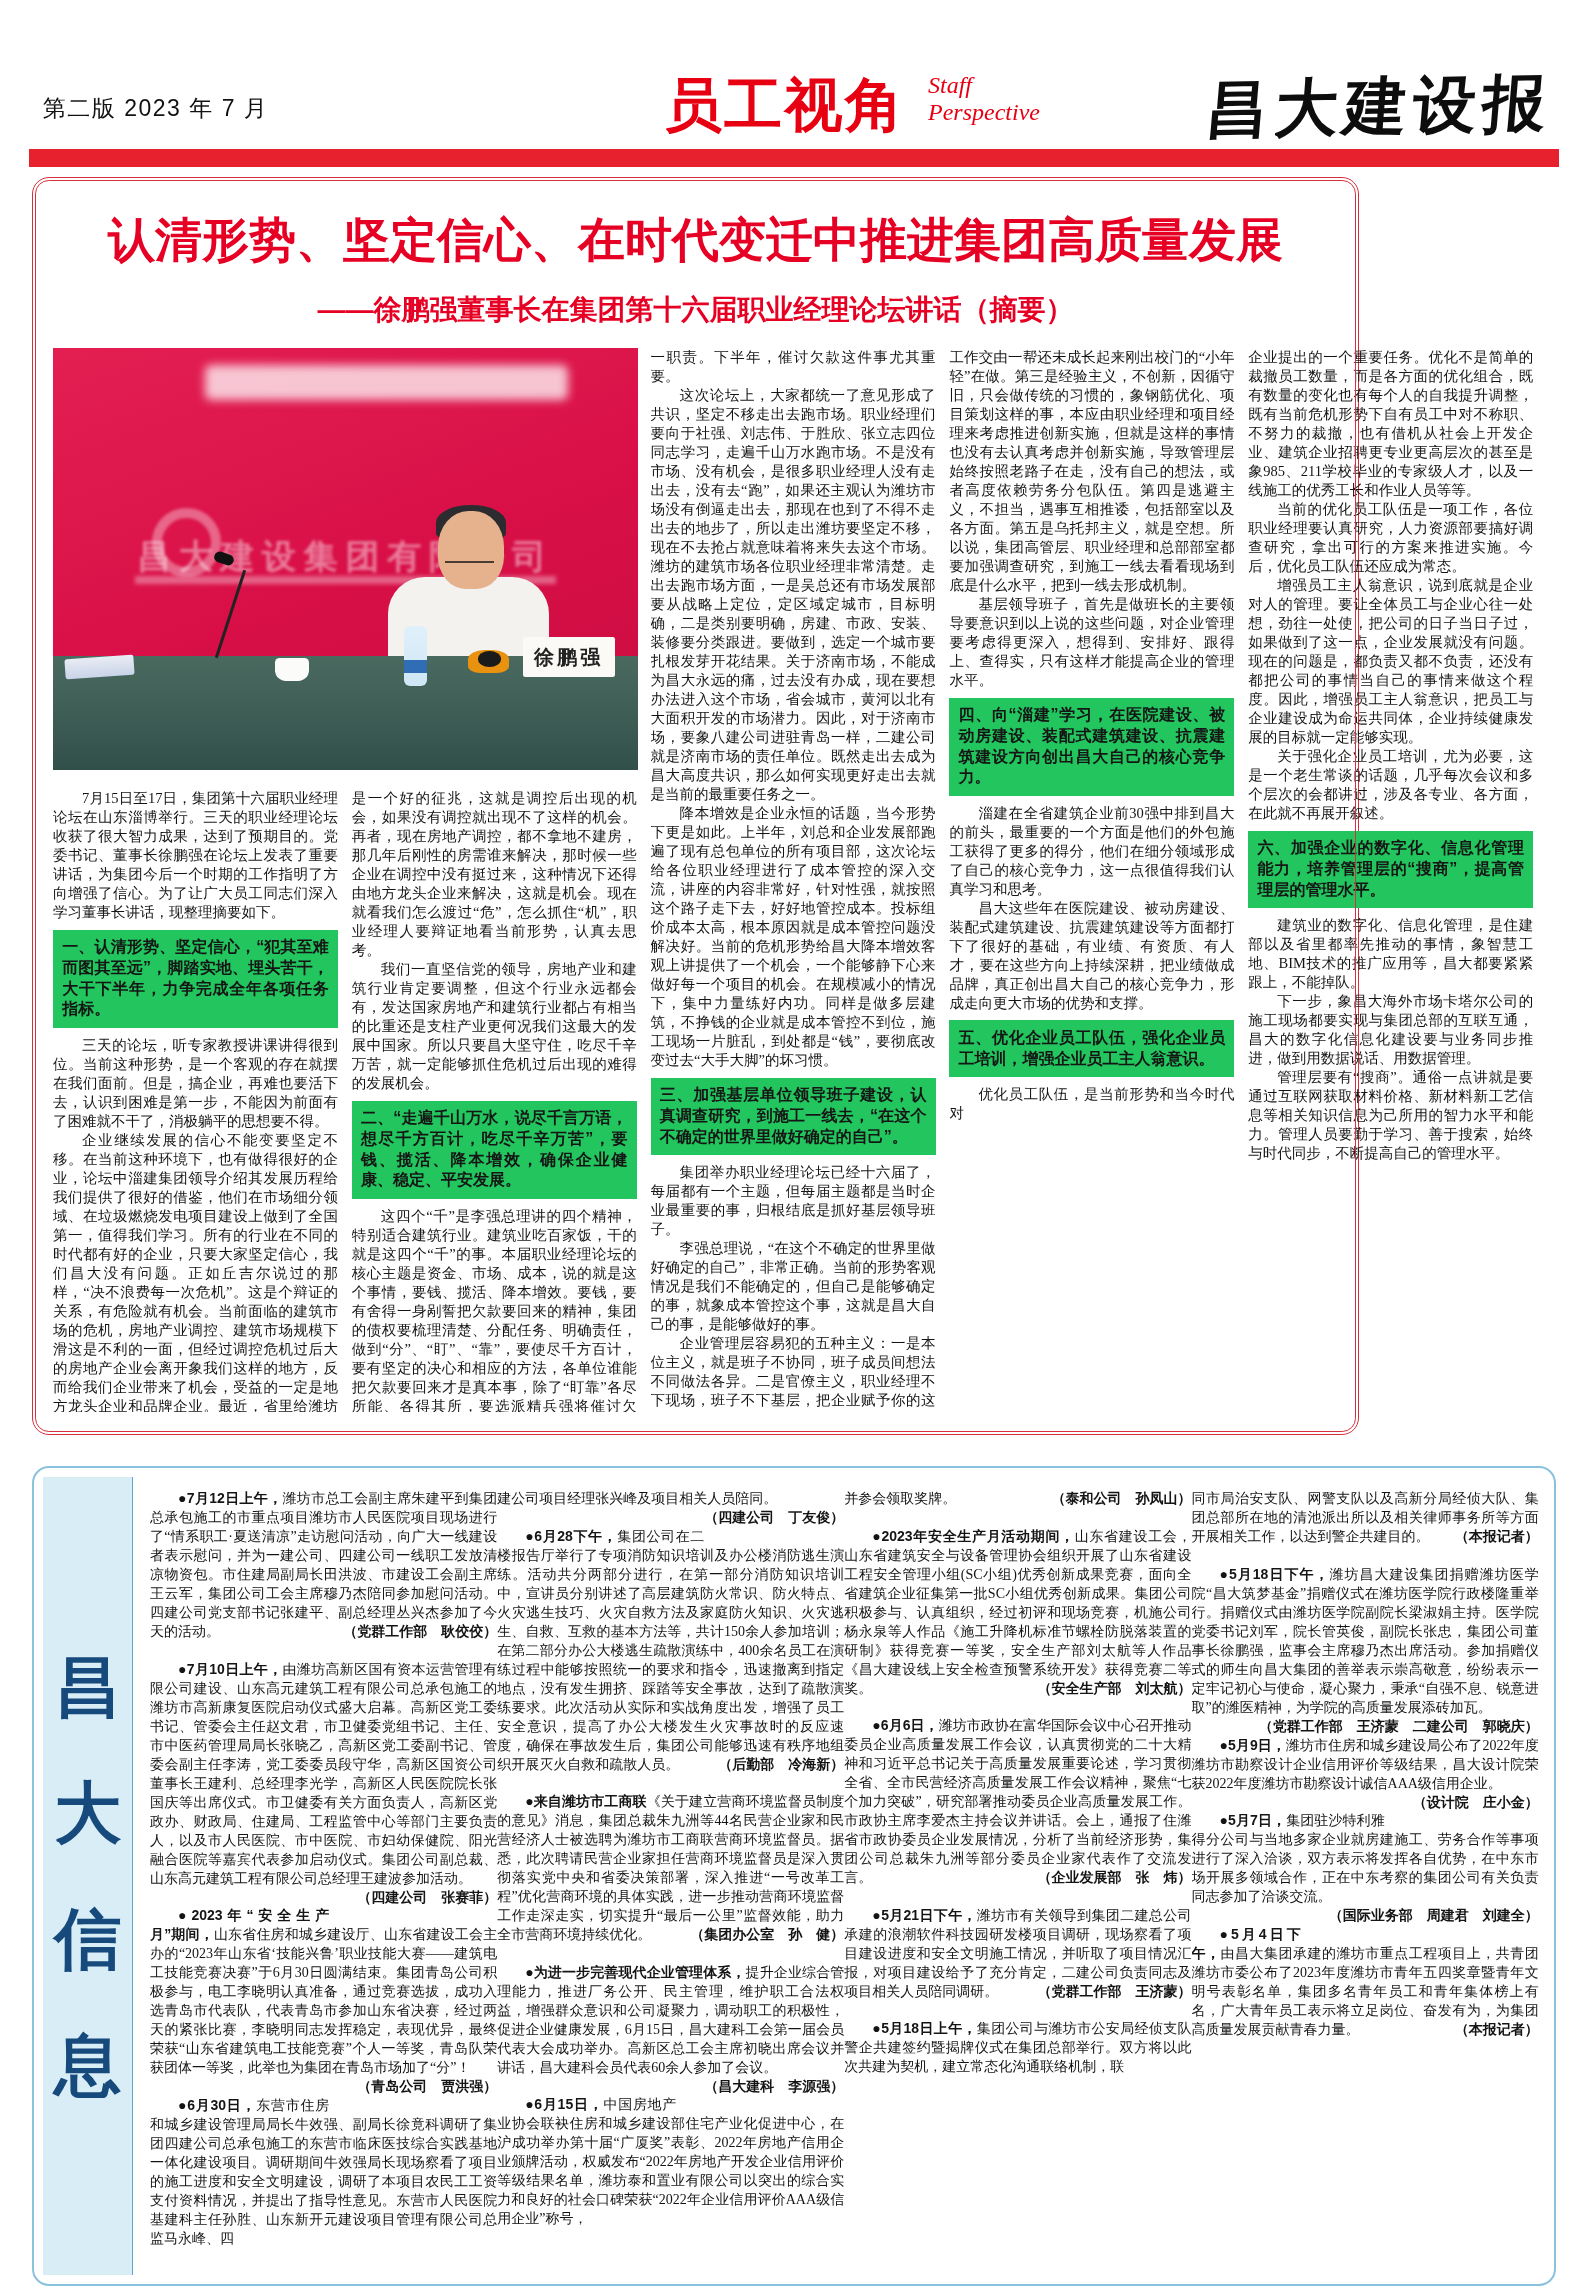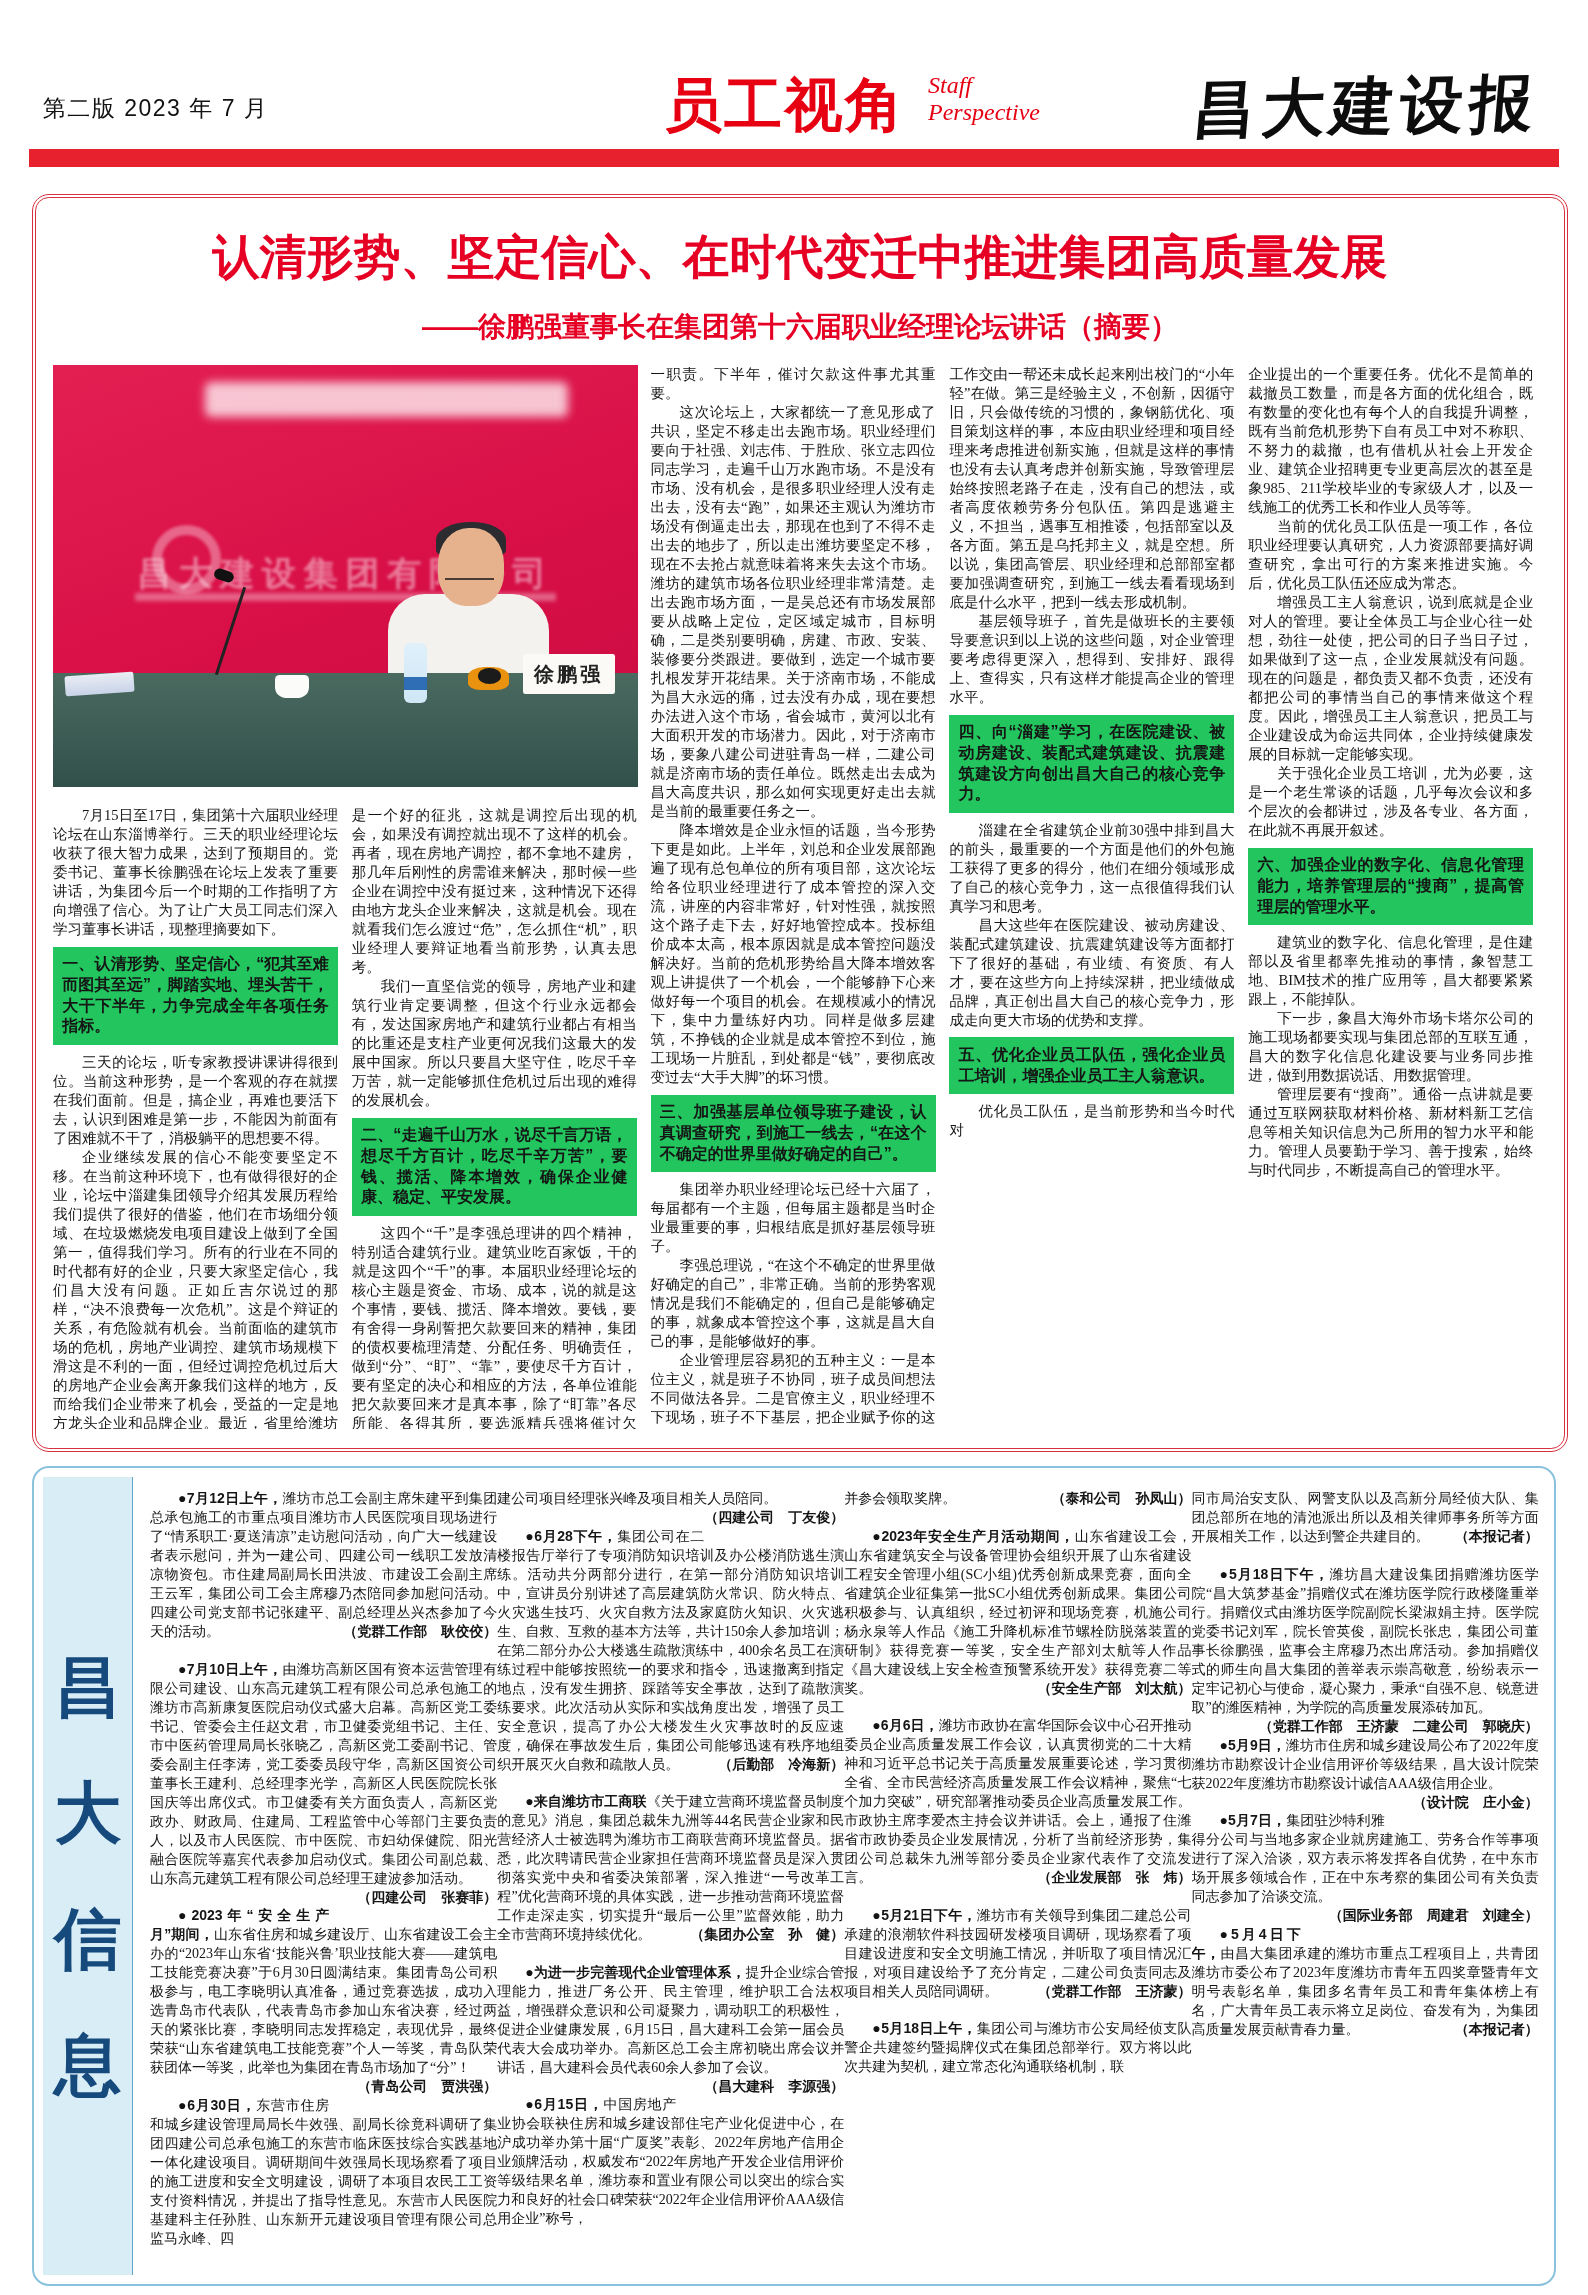--- a/index.html
+++ b/index.html
@@ -3,34 +3,34 @@
 <meta charset="utf-8">
 <style>
   * { box-sizing: border-box; margin: 0; padding: 0; }
   html,body { background:#ffffff; }
   body {
     width: 1588px; height: 2295px; position: relative;
     font-family: "Liberation Serif", serif; color:#1a1a1a;
     overflow: hidden;
   }
   
-  .hdr { position:absolute; left:29px; right:42px; top:67px; height:70px; }
+  .hdr { position:absolute; left:29px; right:29px; top:67px; height:70px; }
   .edition { position:absolute; left:13.8px; top:26px; font-size:23px; color:#111;
              font-family:"Liberation Sans", sans-serif; letter-spacing:1.5px; }
   .sec-cn { position:absolute; left:635px; top:0px; font-size:58px; font-weight:900;
             color:#e60012; font-family:"Liberation Sans", sans-serif; letter-spacing:2.3px; }
   .sec-en { position:absolute; left:899px; top:4.6px; color:#e60012; font-size:24px;
             line-height:27.5px; font-family:"Liberation Serif", serif;font-style:italic; }
   .masthead { position:absolute; right:7.7px; top:-3.1px; font-size:63px; font-weight:bold;
               font-family:"DejaVu Serif", serif; color:#0d0d0d; letter-spacing:6.1px;
               transform:skewX(-6deg) rotate(-1.2deg); }
   .redbar { position:absolute; left:29px; right:29px; top:149px; height:17.6px; background:#e8212e; }
 
   
-  .artbox { position:absolute; left:32px; top:194px; width:1536px; height:1258px;
+  .artbox { position:absolute; left:32px; top:177px; width:1327px; height:1258px;
             border:1.5px solid #d5303e; border-radius:17px; }
   .artbox::after { content:""; position:absolute; inset:2.3px; border:0.8px solid #d5303e;
                    border-radius:13.8px; pointer-events:none; }
   .title { position:absolute; left:0; right:0; top:31px; text-align:center;
            font-family:"Liberation Sans", sans-serif; font-weight:900; font-size:47px;
            color:#e60023; letter-spacing:0px; }
   .subtitle { position:absolute; left:0; right:0; top:113px; text-align:center;
               font-family:"Liberation Sans", sans-serif; font-weight:800; font-size:28px;
               color:#e60023; }
   .bodycols { position:absolute; left:20px; top:170px; width:1484px; height:1064px;

